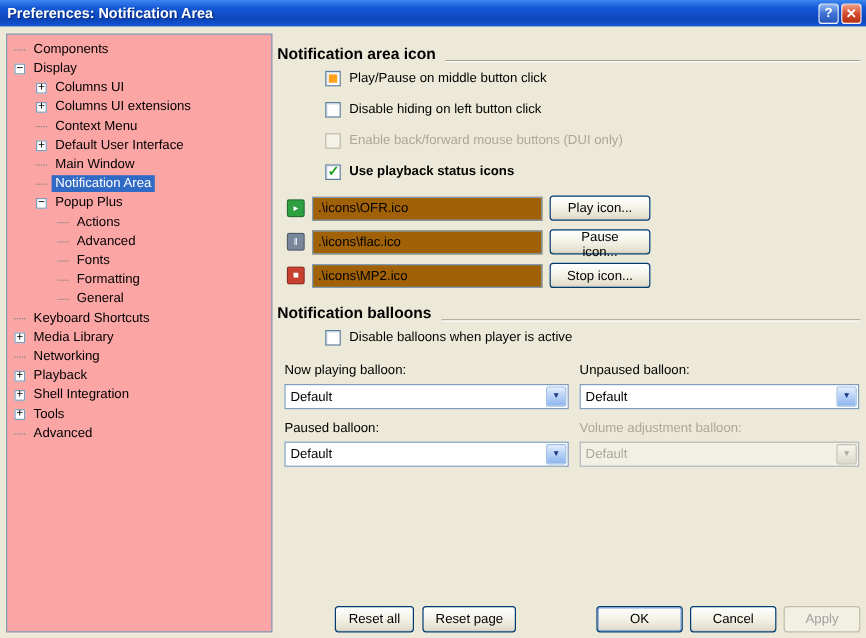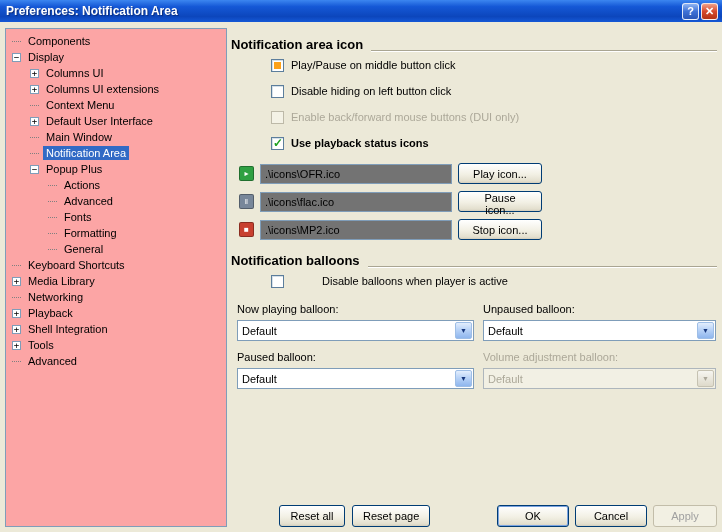--- a/index.html
+++ b/index.html
@@ -58,35 +58,35 @@
   .state-disabled .checkbox { background:#F4F2E6; border-color:#BDB9A8; box-shadow:none; }
   .state-disabled .check-label { color:#ACA899; }
 
   .icon-rows { margin-left:8px; }
   .icon-row { display:flex; align-items:center; gap:6px; margin-bottom:7px; height:21px; }
   .file-icon { width:15px; height:15px; flex:none; border-radius:2px; border:1px solid rgba(0,0,0,.3);
     color:#fff; font-size:8px; line-height:13px; text-align:center; }
   .file-icon.play  { background:var(--file-icon-play); }
   .file-icon.pause { background:var(--file-icon-pause); }
   .file-icon.stop  { background:var(--file-icon-stop); }
-  .path-input { width:192px; height:20px; border:1px solid #7F9DB9; background:#737373;
+  .path-input { width:192px; height:20px; border:1px solid #7F9DB9; background:#a16207;
     font:11px "Liberation Sans", sans-serif; padding:2px 4px; color:#000; }
 
   .xp-btn { height:22px; padding:0 10px; font:11px "Liberation Sans", sans-serif; color:#000;
     border:1px solid #003C74; border-radius:3px; cursor:default;
     background:linear-gradient(180deg,#FFFFFF 0%,#F2F0E4 55%,#E3DFCE 90%,#D2CDBC 100%); }
   .icon-btn { width:84px; height:21px; }
   .xp-btn.disabled { color:#A0A0A0; border-color:#C2BDA9; background:#F2F0E3; }
   .btn-ok { min-width:72px; box-shadow:inset 0 0 0 1px #7BA3E0; }
   .btn-cancel { min-width:72px; }
   .btn-apply { min-width:64px; }
   .btn-reset-all { min-width:66px; }
   .btn-reset-page { min-width:74px; }
 
-  .balloon-check { margin-left:8px; margin-top:2px;gap:31px; }
+  .balloon-check { margin-left:8px; margin-top:2px; }
   .balloon-grid { display:grid; grid-template-columns:237px 233px; column-gap:9px; row-gap:10px;
     margin-left:6px; margin-top:12px; }
   .combo-label { font-size:11px; color:#000; margin-bottom:5px; }
   .combo { height:21px; border:1px solid #7F9DB9; background:#fff; display:flex; align-items:center; }
   .combo-value { flex:1; font-size:11px; padding-left:4px; color:#000; }
   .combo-arrow { width:17px; height:17px; margin:1px; border-radius:2px; flex:none;
     background:linear-gradient(180deg,#E3EEFD 0%,#B9D3F7 45%,#8FB6EE 100%);
     border:1px solid #9EBEE6; color:#17377E; font-size:7px;
     display:flex; align-items:center; justify-content:center; }
   .combo-group.state-disabled .combo-label { color:#ACA899; }

